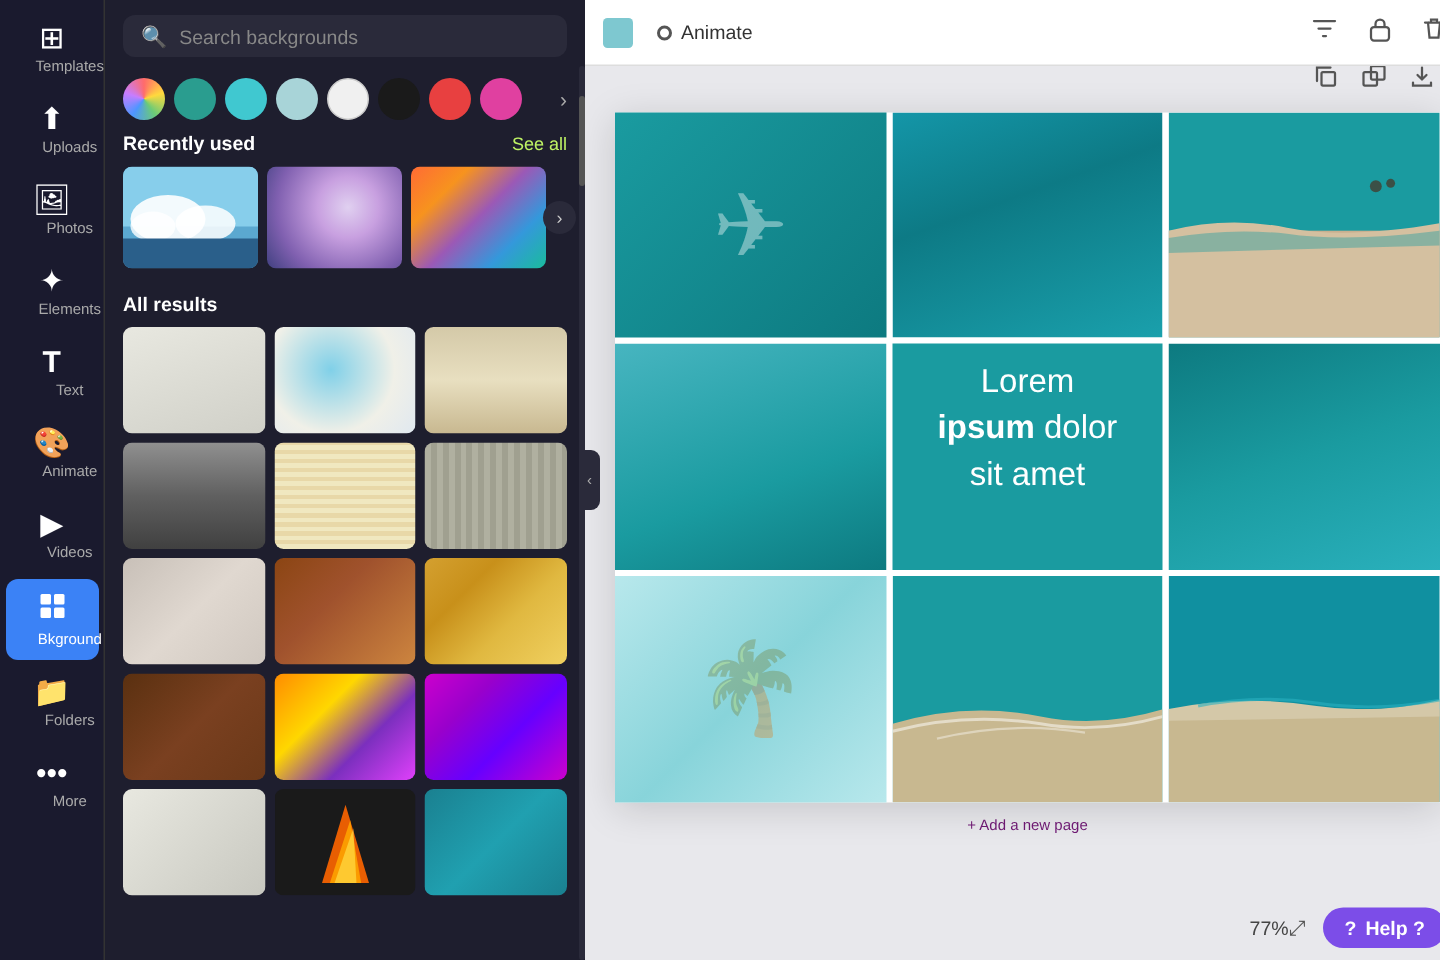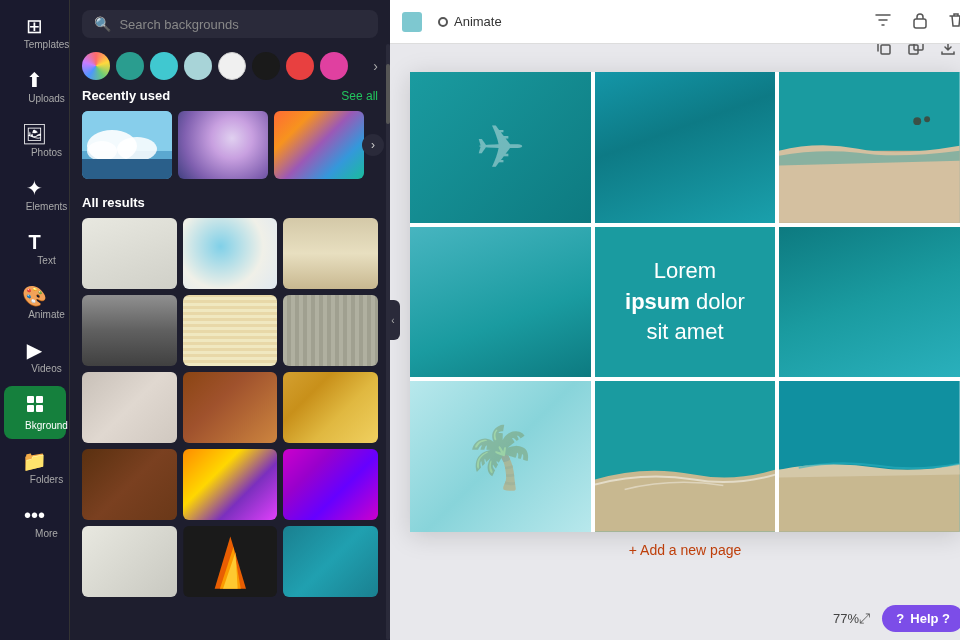--- a/index.html
+++ b/index.html
@@ -20,21 +20,21 @@
     .sidebar-item {
       display: flex;
       flex-direction: column;
       align-items: center;
       padding: 8px 6px;
       border-radius: 8px;
       cursor: pointer;
       width: 62px;
       gap: 3px;
     }
-    .sidebar-item.active { background: #15803d; }
+    .sidebar-item.active { background: #3b82f6; }
     .sidebar-item .icon { font-size: 20px; line-height: 1; }
     .sidebar-item .label { font-size: 10px; color: #aaa; text-align: center; margin-left: 24px; }
     .sidebar-item.active .label { color: #fff; }
 
     
     .panel {
       width: 320px;
       background: #1e1e2e;
       display: flex;
       flex-direction: column;
@@ -102,21 +102,21 @@
     .panel-scroll::-webkit-scrollbar-track { background: transparent; }
     .panel-scroll::-webkit-scrollbar-thumb { background: #444; border-radius: 2px; }
 
     .section-header {
       display: flex;
       justify-content: space-between;
       align-items: center;
       margin-bottom: 8px;
     }
     .section-title { font-size: 13px; font-weight: 600; color: #fff; }
-    .see-all { font-size: 12px; color: #22c55e; cursor: pointer; margin-left: 41px; }
+    .see-all { font-size: 12px; color: #bef264; cursor: pointer; margin-left: 41px; }
 
     
     .recent-row {
       display: flex;
       gap: 6px;
       position: relative;
       margin-bottom: 16px;
     }
     .recent-thumb {
       width: 90px;
@@ -274,21 +274,21 @@
       height: 460px;
     }
 
     .grid-cell {
       overflow: hidden;
       position: relative;
     }
 
     
     .ocean-teal { background: linear-gradient(135deg, #1a9ba0 0%, #0d7a80 100%); }
-    .center-cell { background: #1a9ba0; display: flex; align-items: center; justify-content: center; flex-direction: column; }
+    .center-cell { background: #1a9ba0; display: flex; align-items: center; flex-direction: column; }
     .ocean-pale { background: linear-gradient(135deg, #b8e8ec 0%, #88d4da 50%, #b8e8ec 100%); }
 
     
     .center-text {
       color: #fff;
       text-align: center;
       font-size: 22px;
       line-height: 1.4;
       padding: 10px;
     }
@@ -310,22 +310,22 @@
       left: 50%;
       transform: translate(-50%, -50%);
       color: rgba(255,255,255,0.35);
       font-size: 60px;
     }
 
     
     .add-page-bar {
       padding: 10px 0;
       text-align: center;
-      color: #c2410c;
-      font-size: 14px;
+      color: #701a75;
+      font-size: 10px;
       cursor: pointer;
     }
 
     
     .bottom-bar {
       height: 44px;
       background: #e8e8ec;
       display: flex;
       align-items: center;
       justify-content: flex-end;

